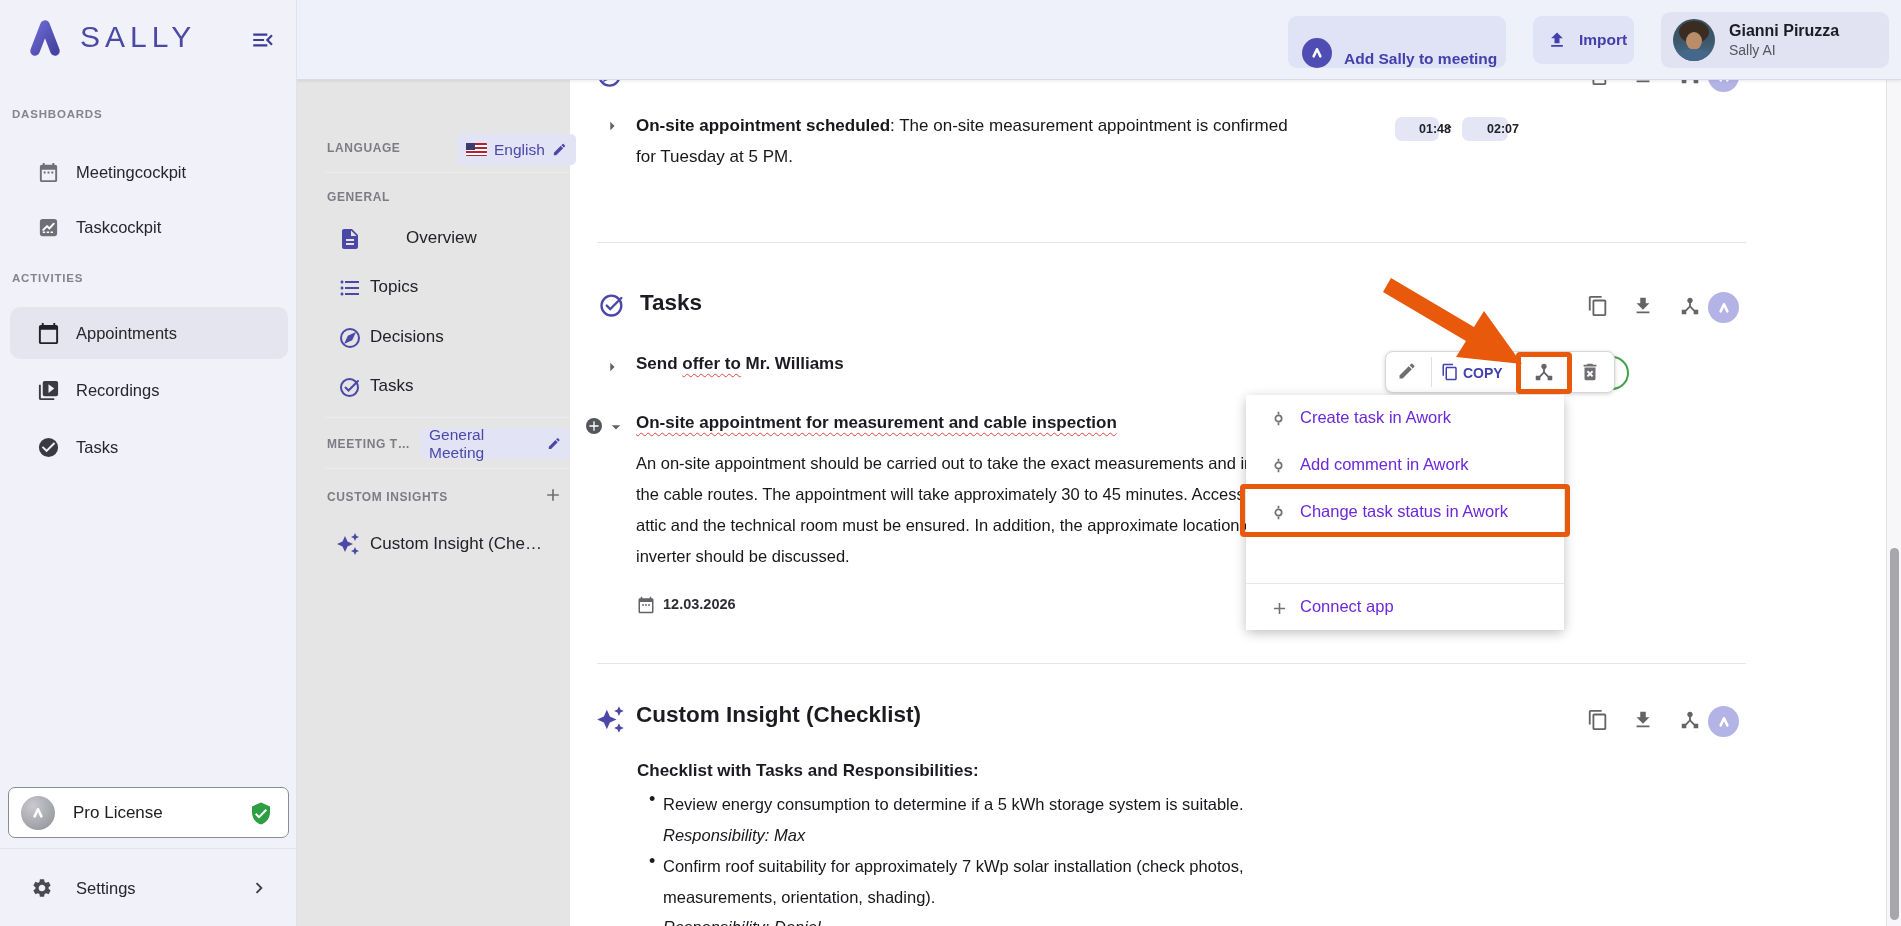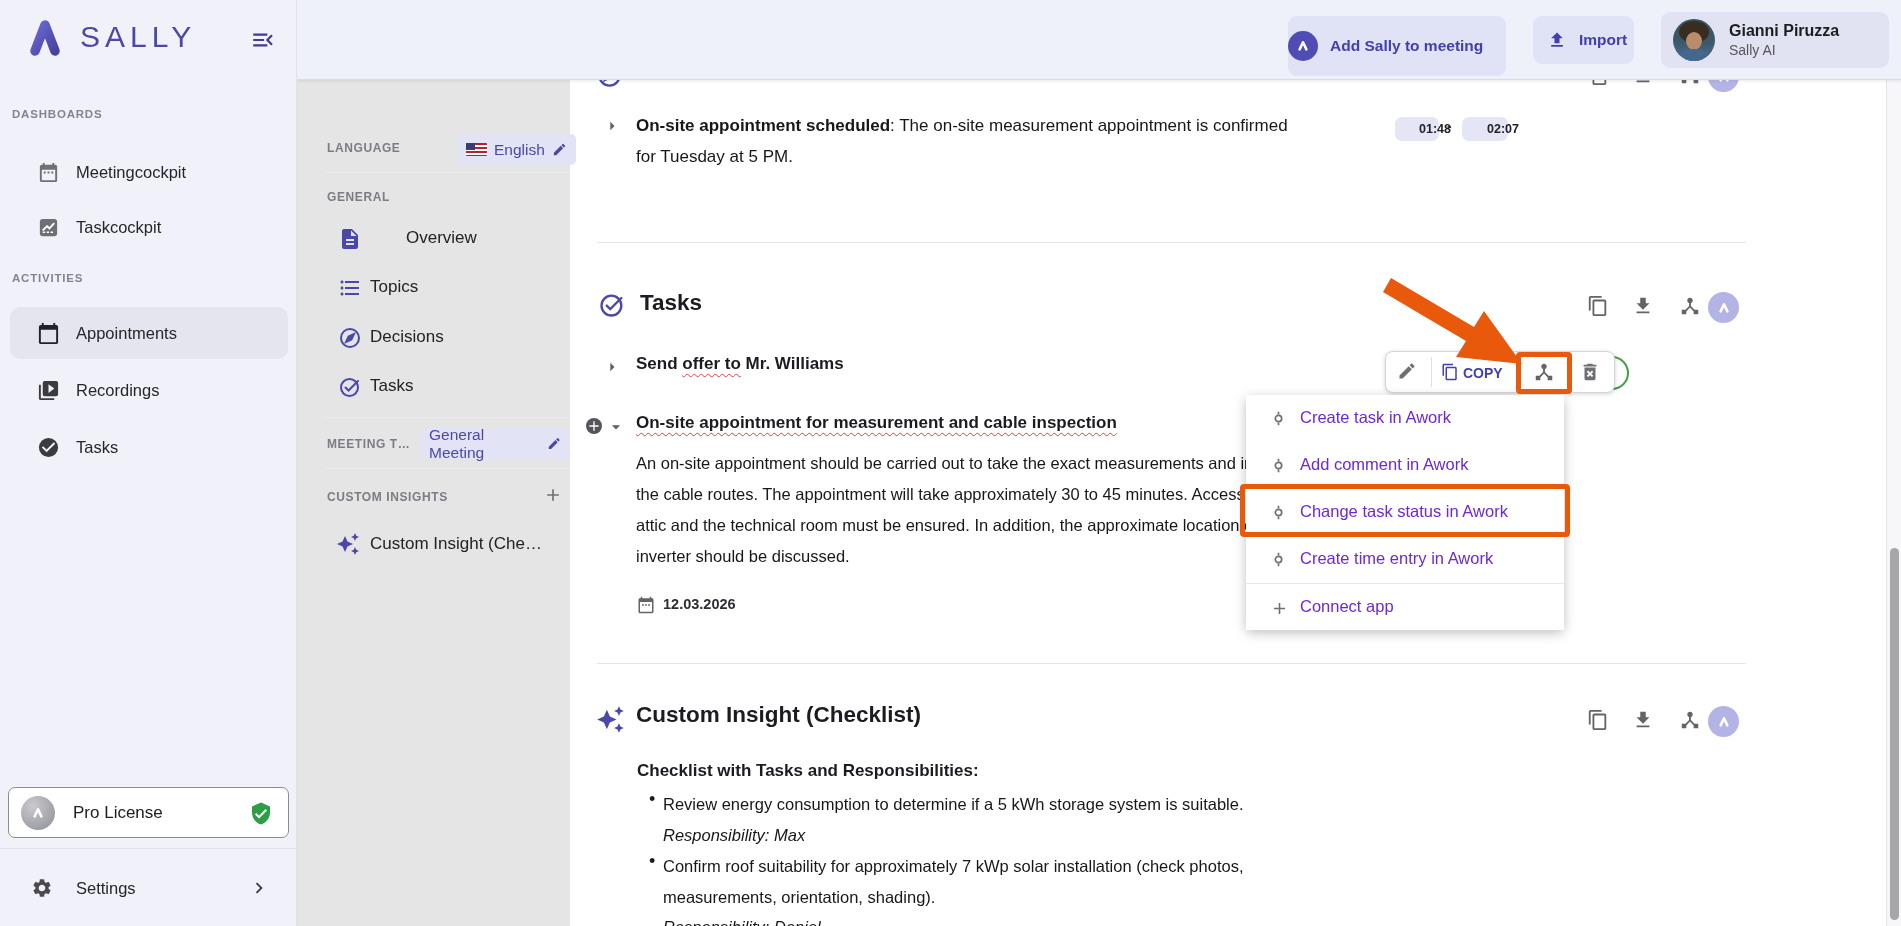--- a/index.html
+++ b/index.html
@@ -242,27 +242,20 @@
         </svg>
       <div class="tx">Add comment in Awork</div>
     </div>
     <div class="menu-item" style="top:94px;text-align:right;">
       <svg class="ic" width="17" height="17" viewBox="0 0 24 24">
           <circle cx="12" cy="12" r="4.5" fill="none" stroke="#6f6f76" stroke-width="2.4"></circle>
           <path d="M12 2.5v4M12 17.5v4" stroke="#6f6f76" stroke-width="2.4"></path>
         </svg>
       <div class="tx">Change task status in Awork</div>
     </div>
-    <div class="menu-item" style="top:141px;">
-      <svg class="ic" width="17" height="17" viewBox="0 0 24 24">
-          <circle cx="12" cy="12" r="4.5" fill="none" stroke="#6f6f76" stroke-width="2.4"></circle>
-          <path d="M12 2.5v4M12 17.5v4" stroke="#6f6f76" stroke-width="2.4"></path>
-        </svg>
-      <div class="tx">Create time entry in Awork</div>
-    </div>
     <div class="menu-div"></div>
     <div class="menu-item" style="top:189px;height:46px;">
       <svg class="ic" width="19" height="19" viewBox="0 0 24 24" fill="#6f6f76">
           <path d="M19 13h-6v6h-2v-6H5v-2h6V5h2v6h6v2z"></path>
         </svg>
       <div class="tx">Connect app</div>
     </div>
   </div>
   <div class="hl-box annot" style="left:1240px;top:484px;width:330px;height:53px;"></div>
 
@@ -345,21 +338,21 @@
       </svg>
     <div class="pn-item" style="top:445px;">
       <svg class="ic" style="left:39px;top:7px;" width="24" height="24" viewBox="0 0 24 24" fill="#4b48a8">
           <path d="M19 9l1.25-2.75L23 5l-2.75-1.25L19 1l-1.25 2.75L15 5l2.75 1.25L19 9zm-7.5.5L9 4 6.5 9.5 1 12l5.5 2.5L9 20l2.5-5.5L17 12l-5.5-2.5zM19 15l-1.25 2.75L15 19l2.75 1.25L19 23l1.25-2.75L23 19l-2.75-1.25L19 15z"></path>
         </svg>
       <div class="tx" style="top:9px;">Custom Insight (Che…</div>
     </div>
   </div>
 
   <div class="app-header">
-    <div class="hdr-btn" style="left:991px;top:16px;width:218px;height:60px;">
+    <div class="hdr-btn" style="left:991px;top:16px;width:218px;height:52px;padding-left:14px;align-items:flex-end;">
       <span class="sally-circle" style="width:30px;height:30px;background:#4f4cb4;">
           <svg width="18" height="18" viewBox="0 0 24 24">
             <path d="M7.5 16.5 L12 7 L16.5 16.5" fill="none" stroke="#fff" stroke-width="3.4" stroke-linecap="round" stroke-linejoin="round"></path>
           </svg>
         </span>
       <span>Add Sally to meeting</span>
     </div>
     <div class="hdr-btn" style="left:1236px;top:16px;width:101px;height:48px;padding-left:14px;">
       <svg width="20" height="20" viewBox="0 0 24 24" fill="currentColor">
           <path d="M9 16h6v-6h4l-7-7-7 7h4v6zm-4 2h14v2H5v-2z"></path>

